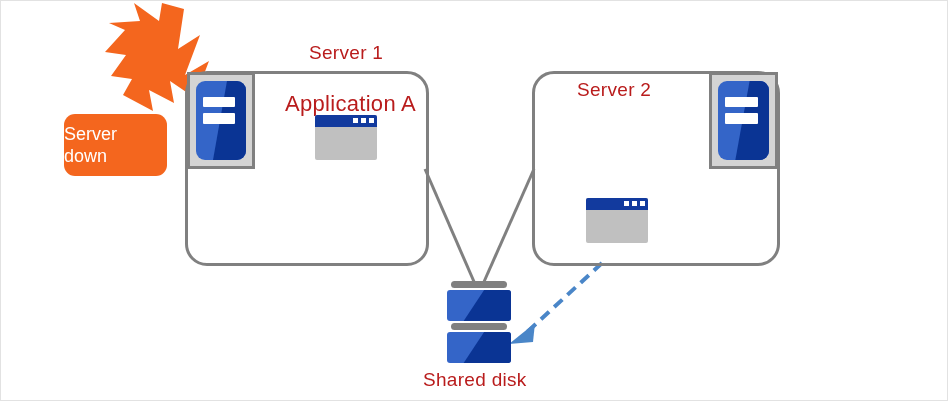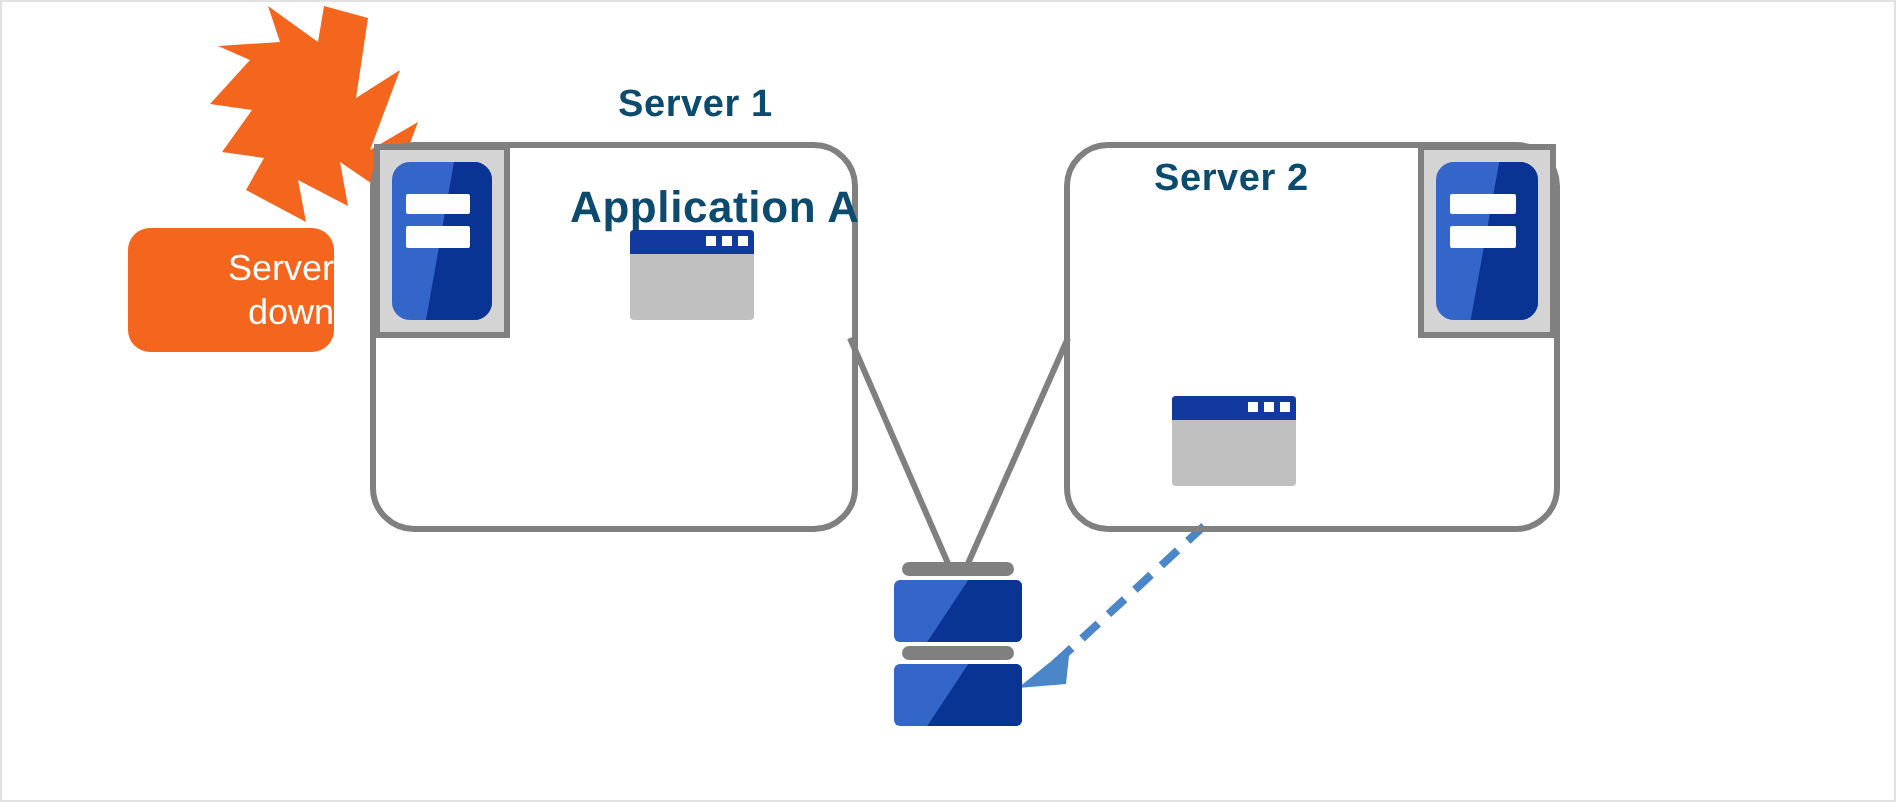--- a/index.html
+++ b/index.html
@@ -20,45 +20,44 @@
   .svg-layer {
     position: absolute;
     left: 0;
     top: 0;
     width: 948px;
     height: 401px;
     pointer-events: none;
   }
   .lbl {
     position: absolute;
-    color: #0c4a6e;
+    color: #b91c1c;
     font-family: "Liberation Sans", sans-serif;
     white-space: nowrap;
-    font-weight: bold;
   }
   .server-title {
     font-size: 19px;
     letter-spacing: 0.3px;
   }
   .app-title {
     font-size: 22px;
     letter-spacing: 0.3px;
   }
   .disk-title {
     font-size: 19px;
     letter-spacing: 0.3px;
   }
   
   .badge {
     position: absolute;
     box-sizing: border-box;
     border-radius: 11px;
     display: flex;
     flex-direction: column;
-    align-items: flex-end;
+    align-items: flex-start;
     justify-content: center;
     color: #ffffff;
     font-size: 18px;
     line-height: 22px;
     font-family: "Liberation Sans", sans-serif;
   }
   
   .server-box {
     position: absolute;
     box-sizing: border-box;
@@ -244,14 +243,15 @@
       </div>
     </div>
     <div class="disk-unit" style="top:42px;">
       <div class="disk-cap"></div>
       <div class="disk-body">
         <div class="disk-shade"></div>
       </div>
     </div>
   </div>
 
+  <div class="lbl disk-title" style="left:422px; top:368px;">Shared disk</div>
 
 </div>
 
 </body></html>

